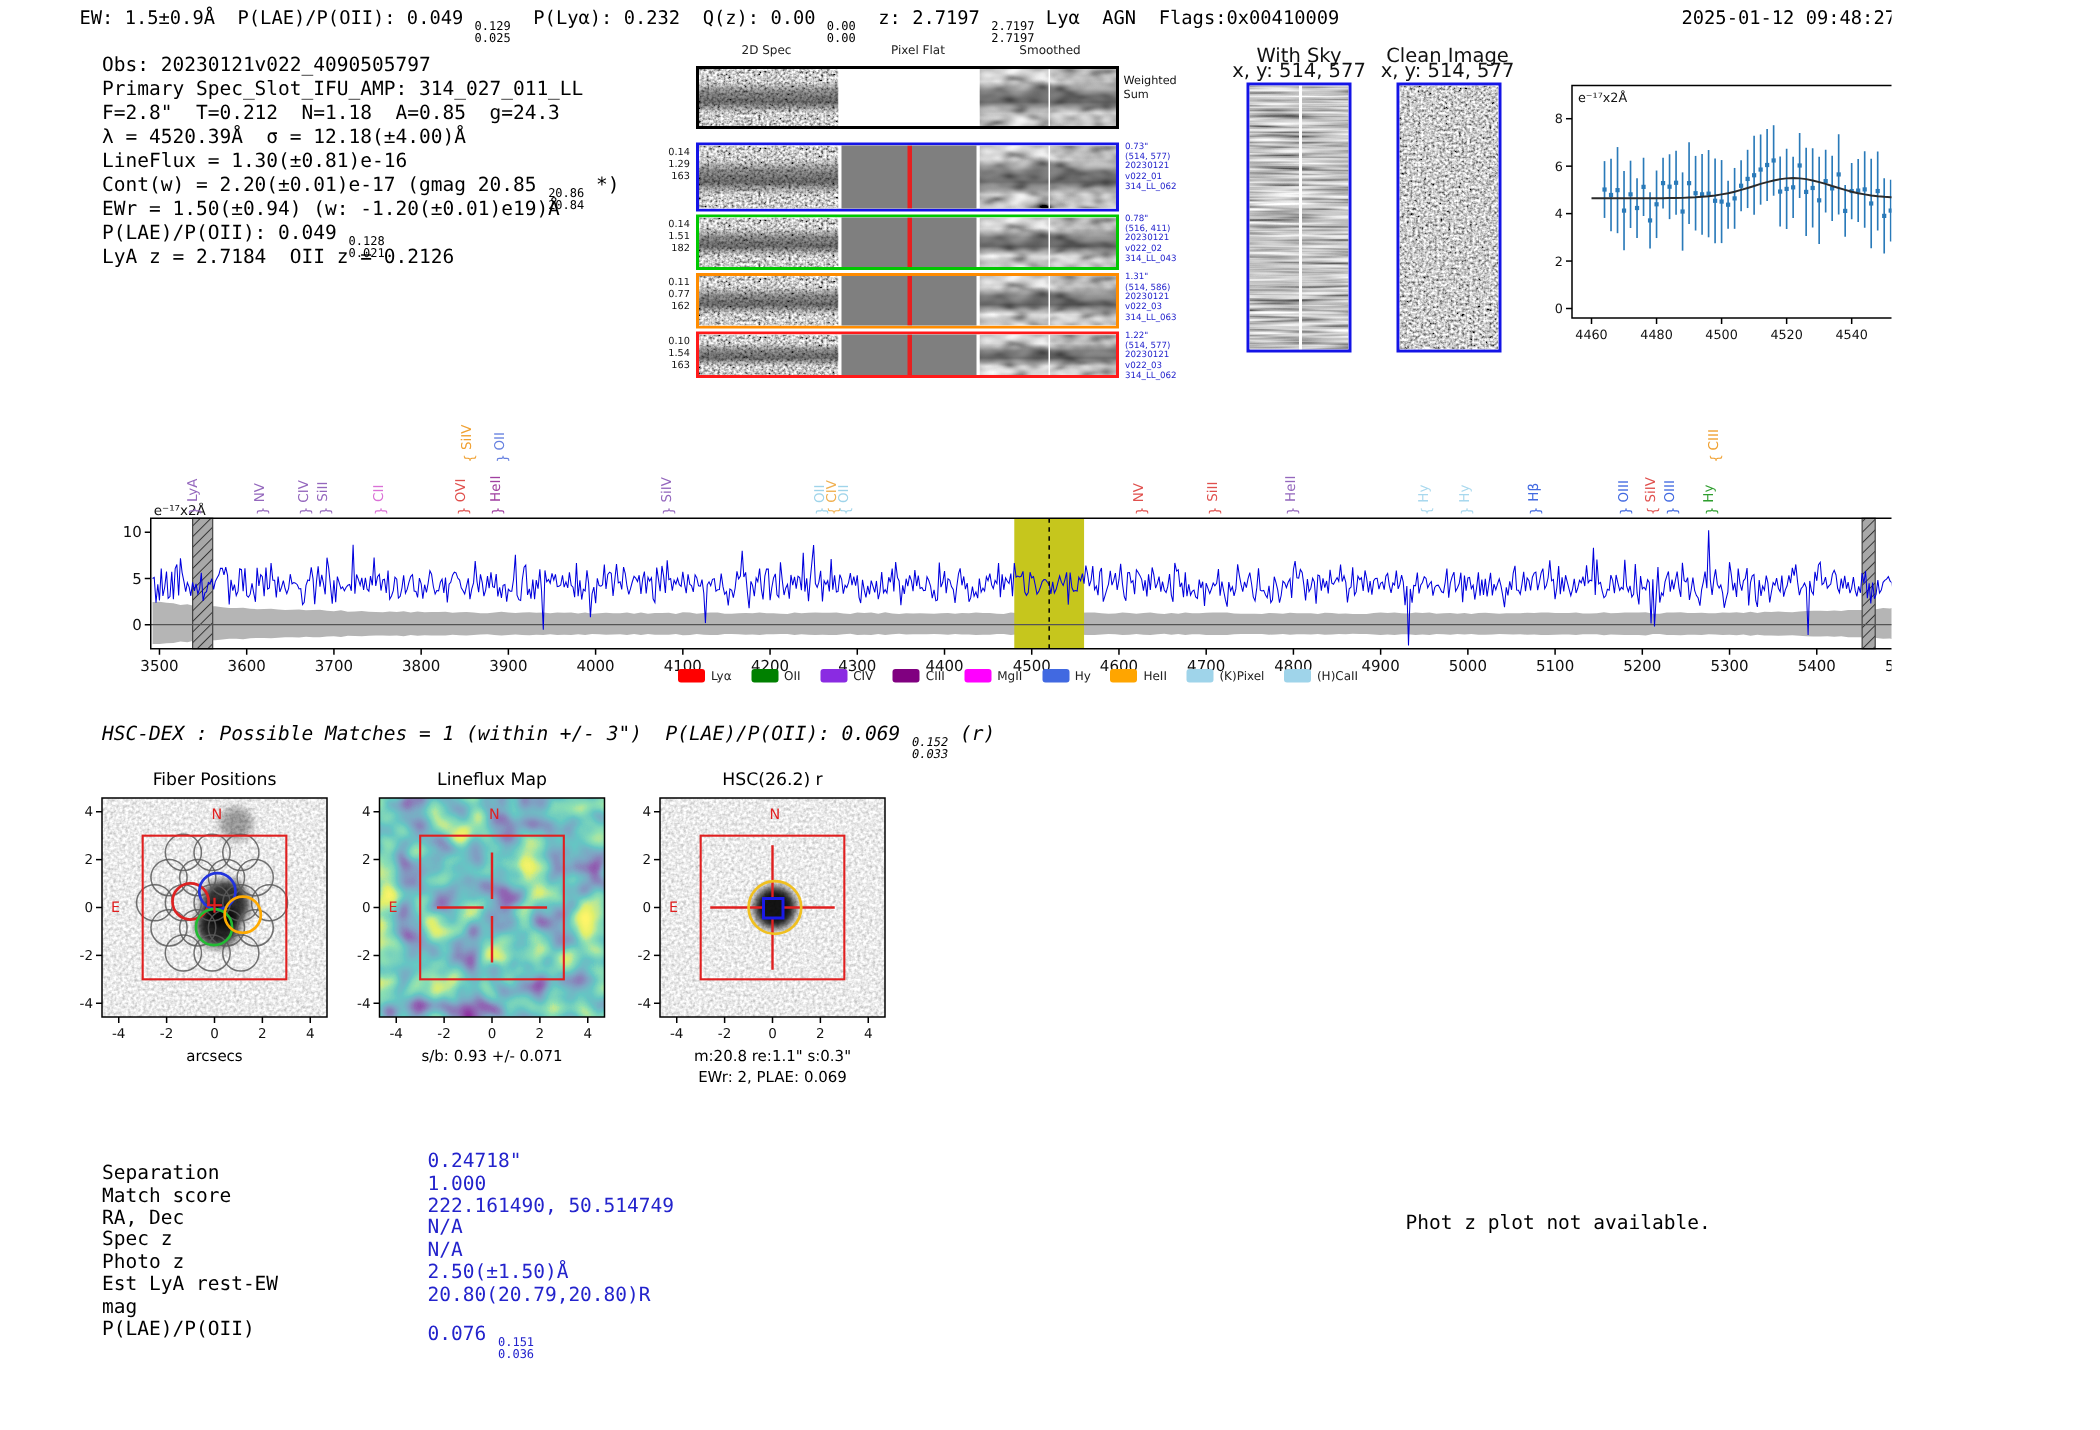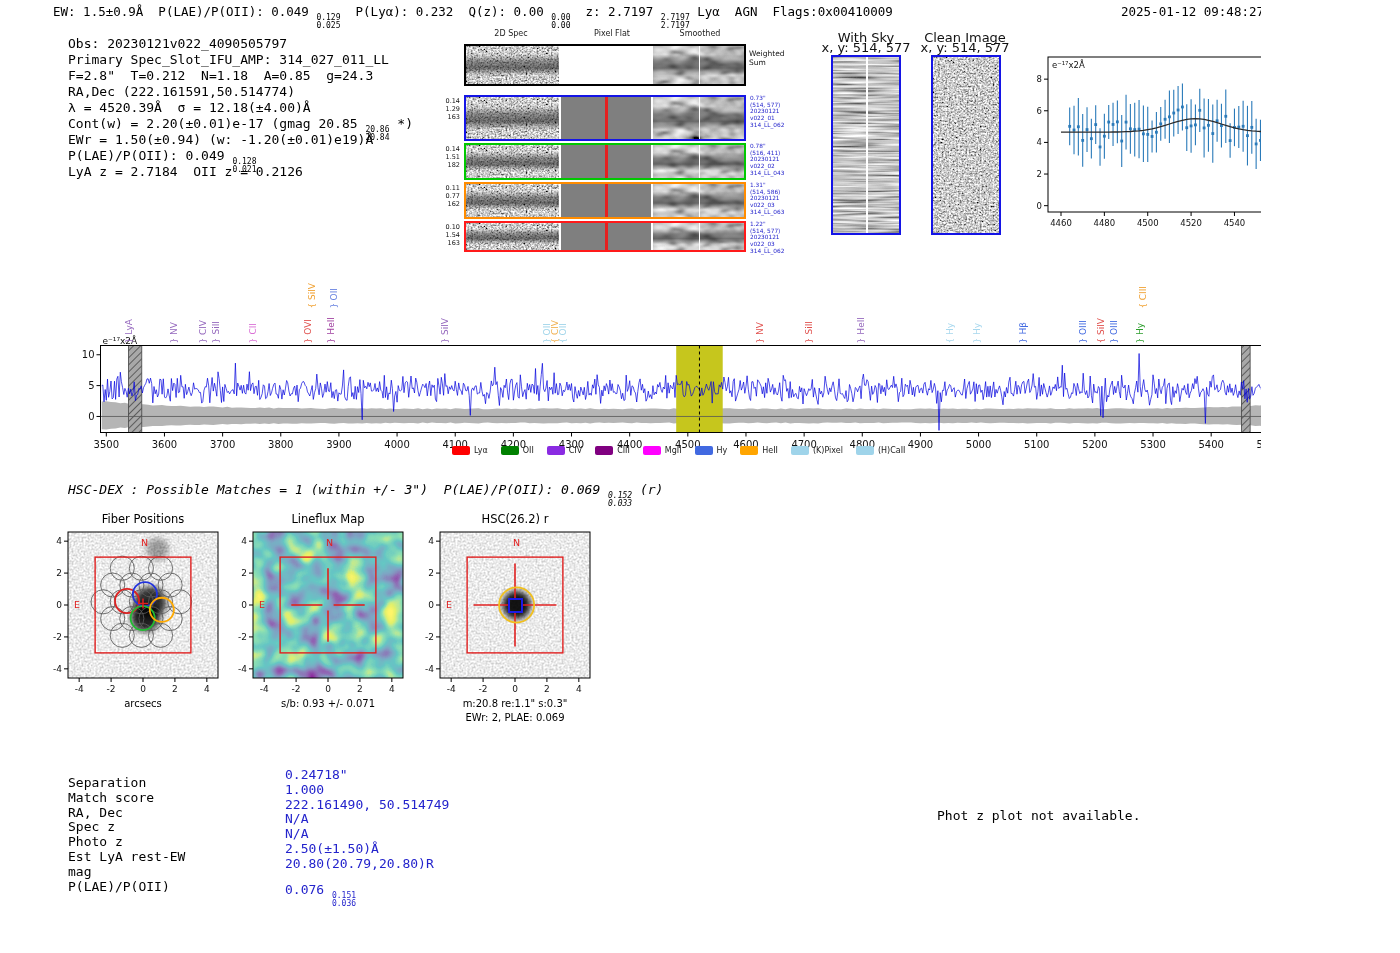--- a/index.html
+++ b/index.html
@@ -108,22 +108,22 @@
       </pattern>
     </defs>
   </svg>
 
   <div class="abs mono" id="hdr-left"><span>EW: 1.5±0.9Å  P(LAE)/P(OII): 0.049 </span><span class="frac"><span class="fs">0.129</span><span class="fs">0.025</span></span><span>  P(Lyα): 0.232  Q(z): 0.00 </span><span class="frac"><span class="fs">0.00</span><span class="fs">0.00</span></span><span>  z: 2.7197 </span><span class="frac"><span class="fs">2.7197</span><span class="fs">2.7197</span></span><span> Lyα  AGN  Flags:0x00410009</span></div>
   <div class="abs mono" id="hdr-right">2025-01-12 09:48:27  Version 1.22.3</div>
   <div class="abs mono" id="info-block">
       <div class="iline"><span>Obs: 20230121v022_4090505797</span></div>
       <div class="iline"><span>Primary Spec_Slot_IFU_AMP: 314_027_011_LL</span></div>
       <div class="iline"><span>F=2.8"  T=0.212  N=1.18  A=0.85  g=24.3</span></div>
-      <div class="iline"><span>RA,Dec (222.161591,50.514774)</span></div>
       <div class="iline"><span>λ = 4520.39Å  σ = 12.18(±4.00)Å</span></div>
+      <div class="iline"><span>LineFlux = 1.30(±0.81)e-16</span></div>
       <div class="iline"><span>Cont(w) = 2.20(±0.01)e-17 (gmag 20.85 </span><span class="frac"><span class="fs">20.86</span><span class="fs">20.84</span></span><span> *)</span></div>
       <div class="iline"><span>EWr = 1.50(±0.94) (w: -1.20(±0.01)e19)Å</span></div>
       <div class="iline"><span>P(LAE)/P(OII): 0.049 </span><span class="frac"><span class="fs">0.128</span><span class="fs">0.021</span></span></div>
       <div class="iline"><span>LyA z = 2.7184  OII z = 0.2126</span></div>
     </div>
   <div class="abs" id="spec2d" style="left:0;top:0;width:100%;height:100%;">
       <div class="abs c2hdr" style="left: 451px; top: 29px; width: 120px;">2D Spec</div>
       <div class="abs c2hdr" style="left: 552px; top: 29px; width: 120px;">Pixel Flat</div>
       <div class="abs c2hdr" style="left: 640px; top: 29px; width: 120px;">Smoothed</div>
       <div class="abs" style="left: 464px; top: 44px; width: 282px; height: 42px; border: 2.5px solid rgb(0, 0, 0); box-sizing: border-box;">

